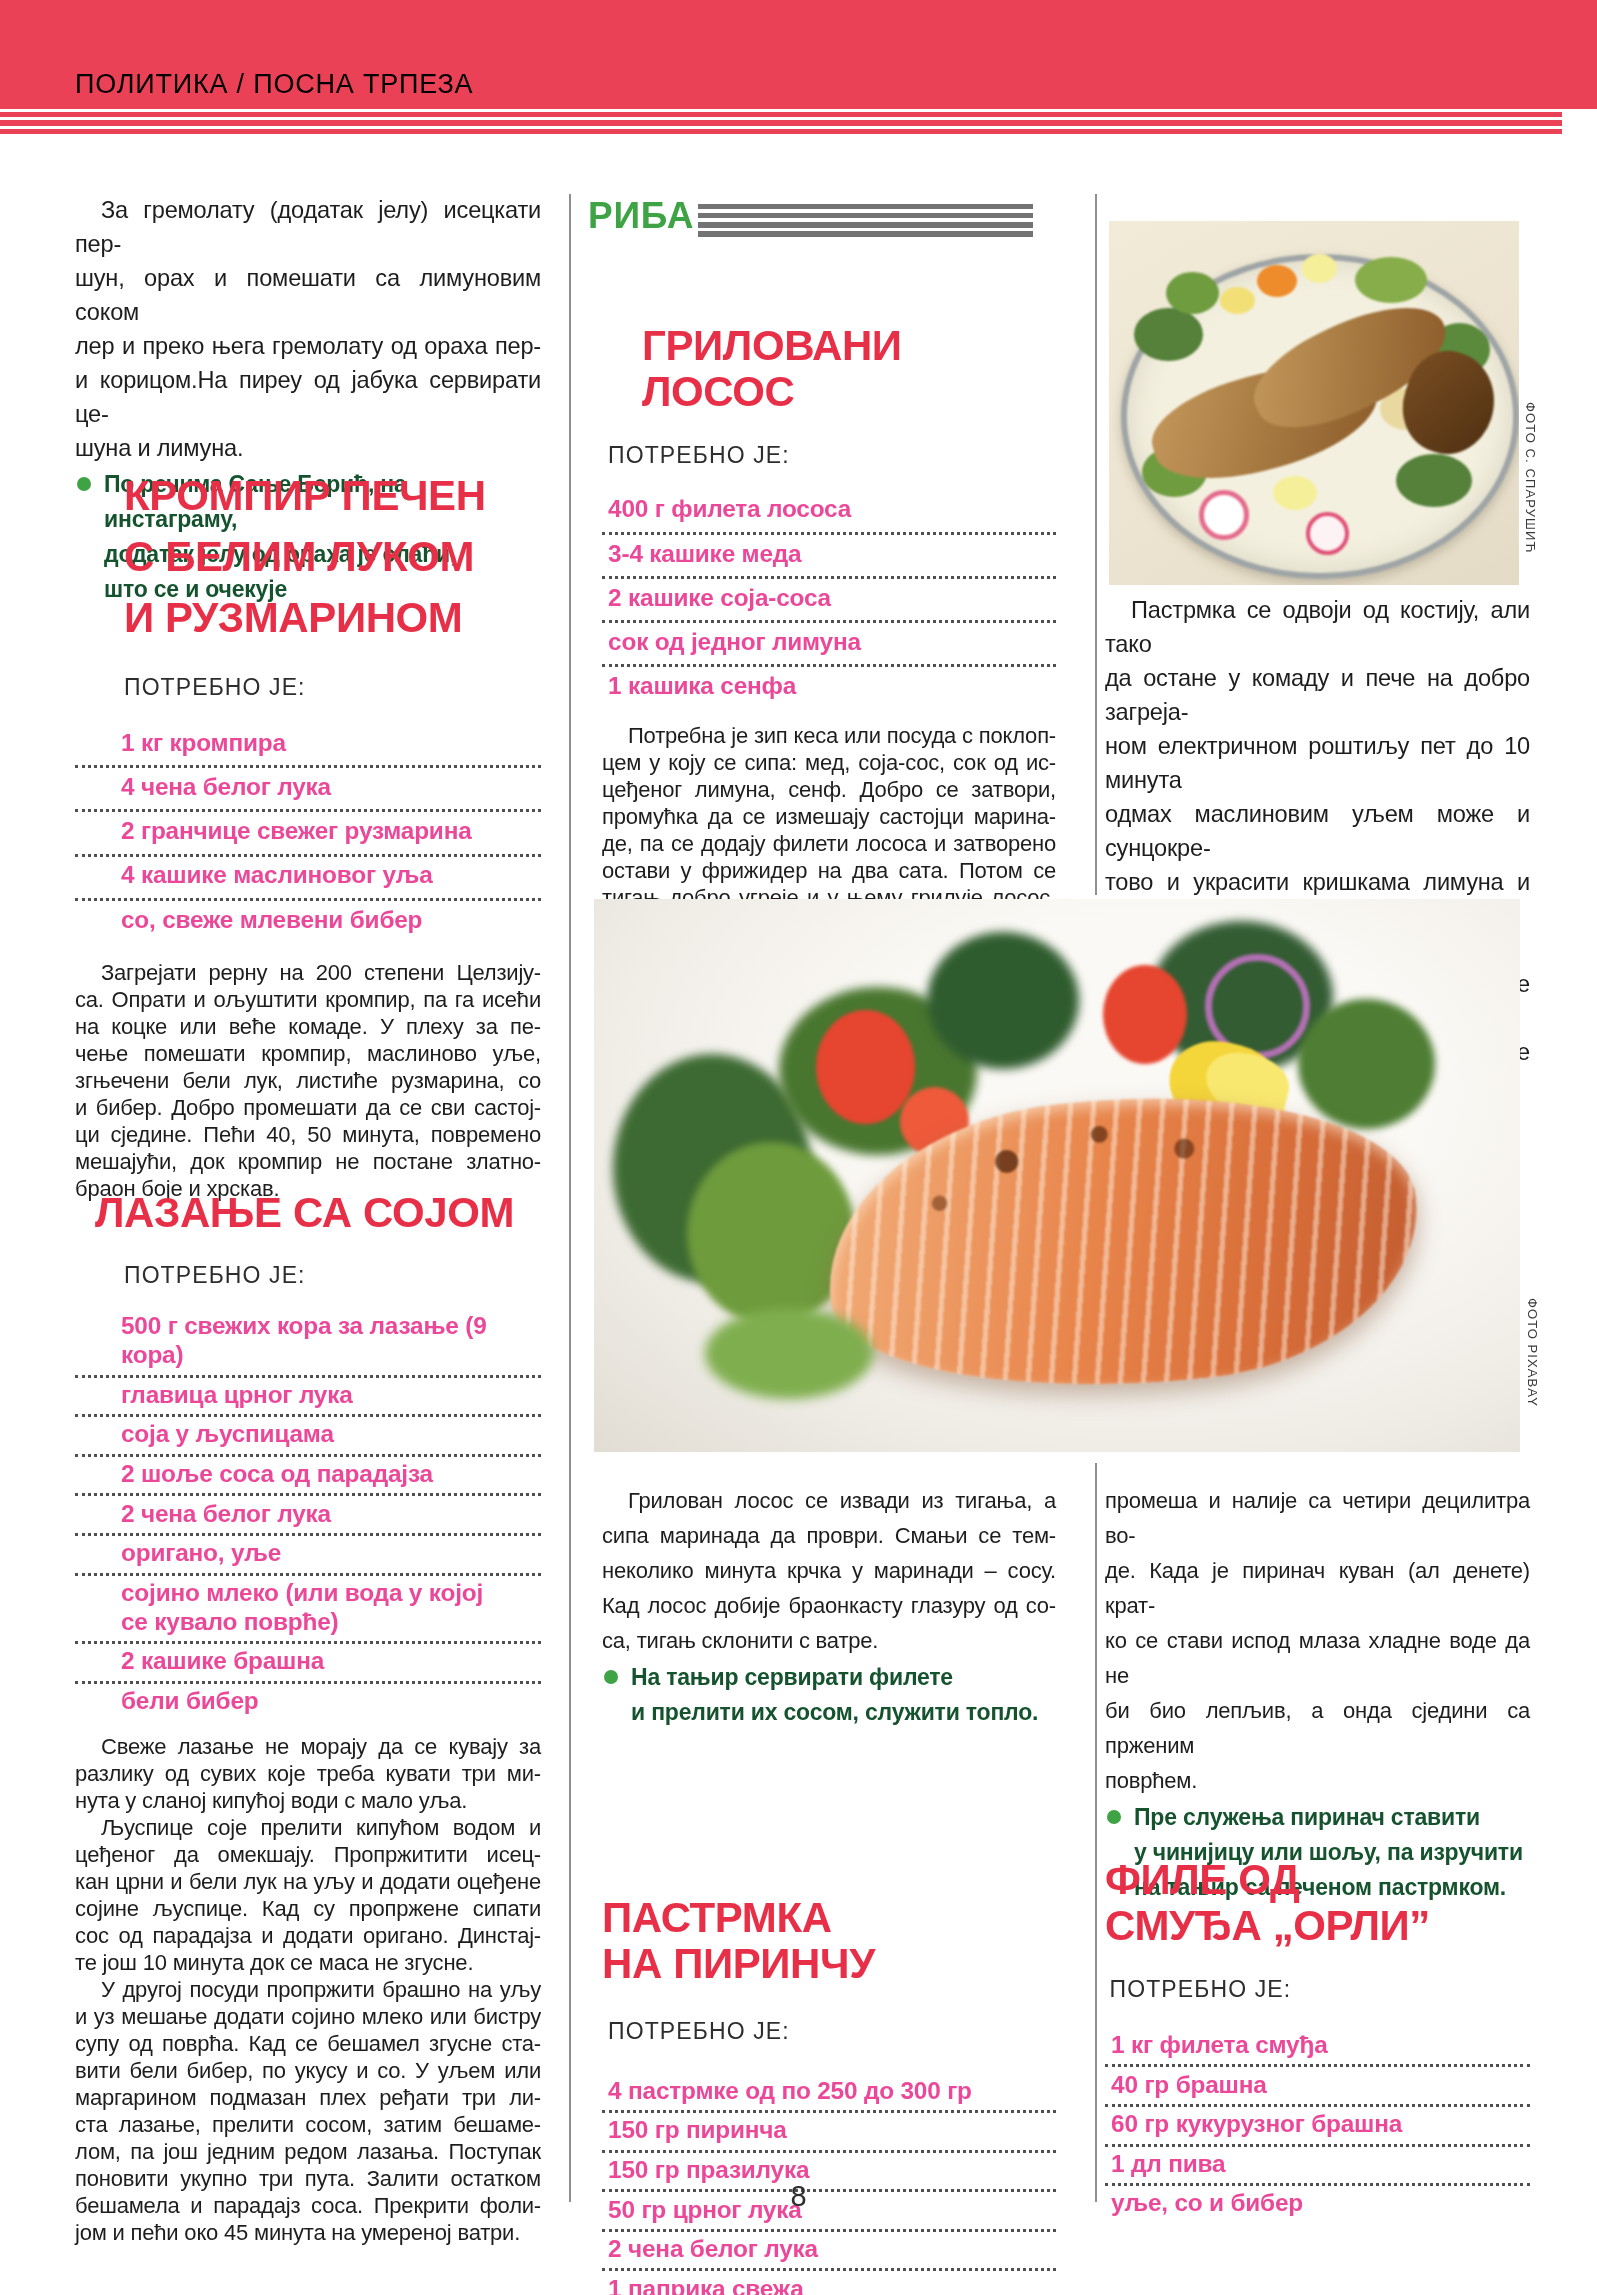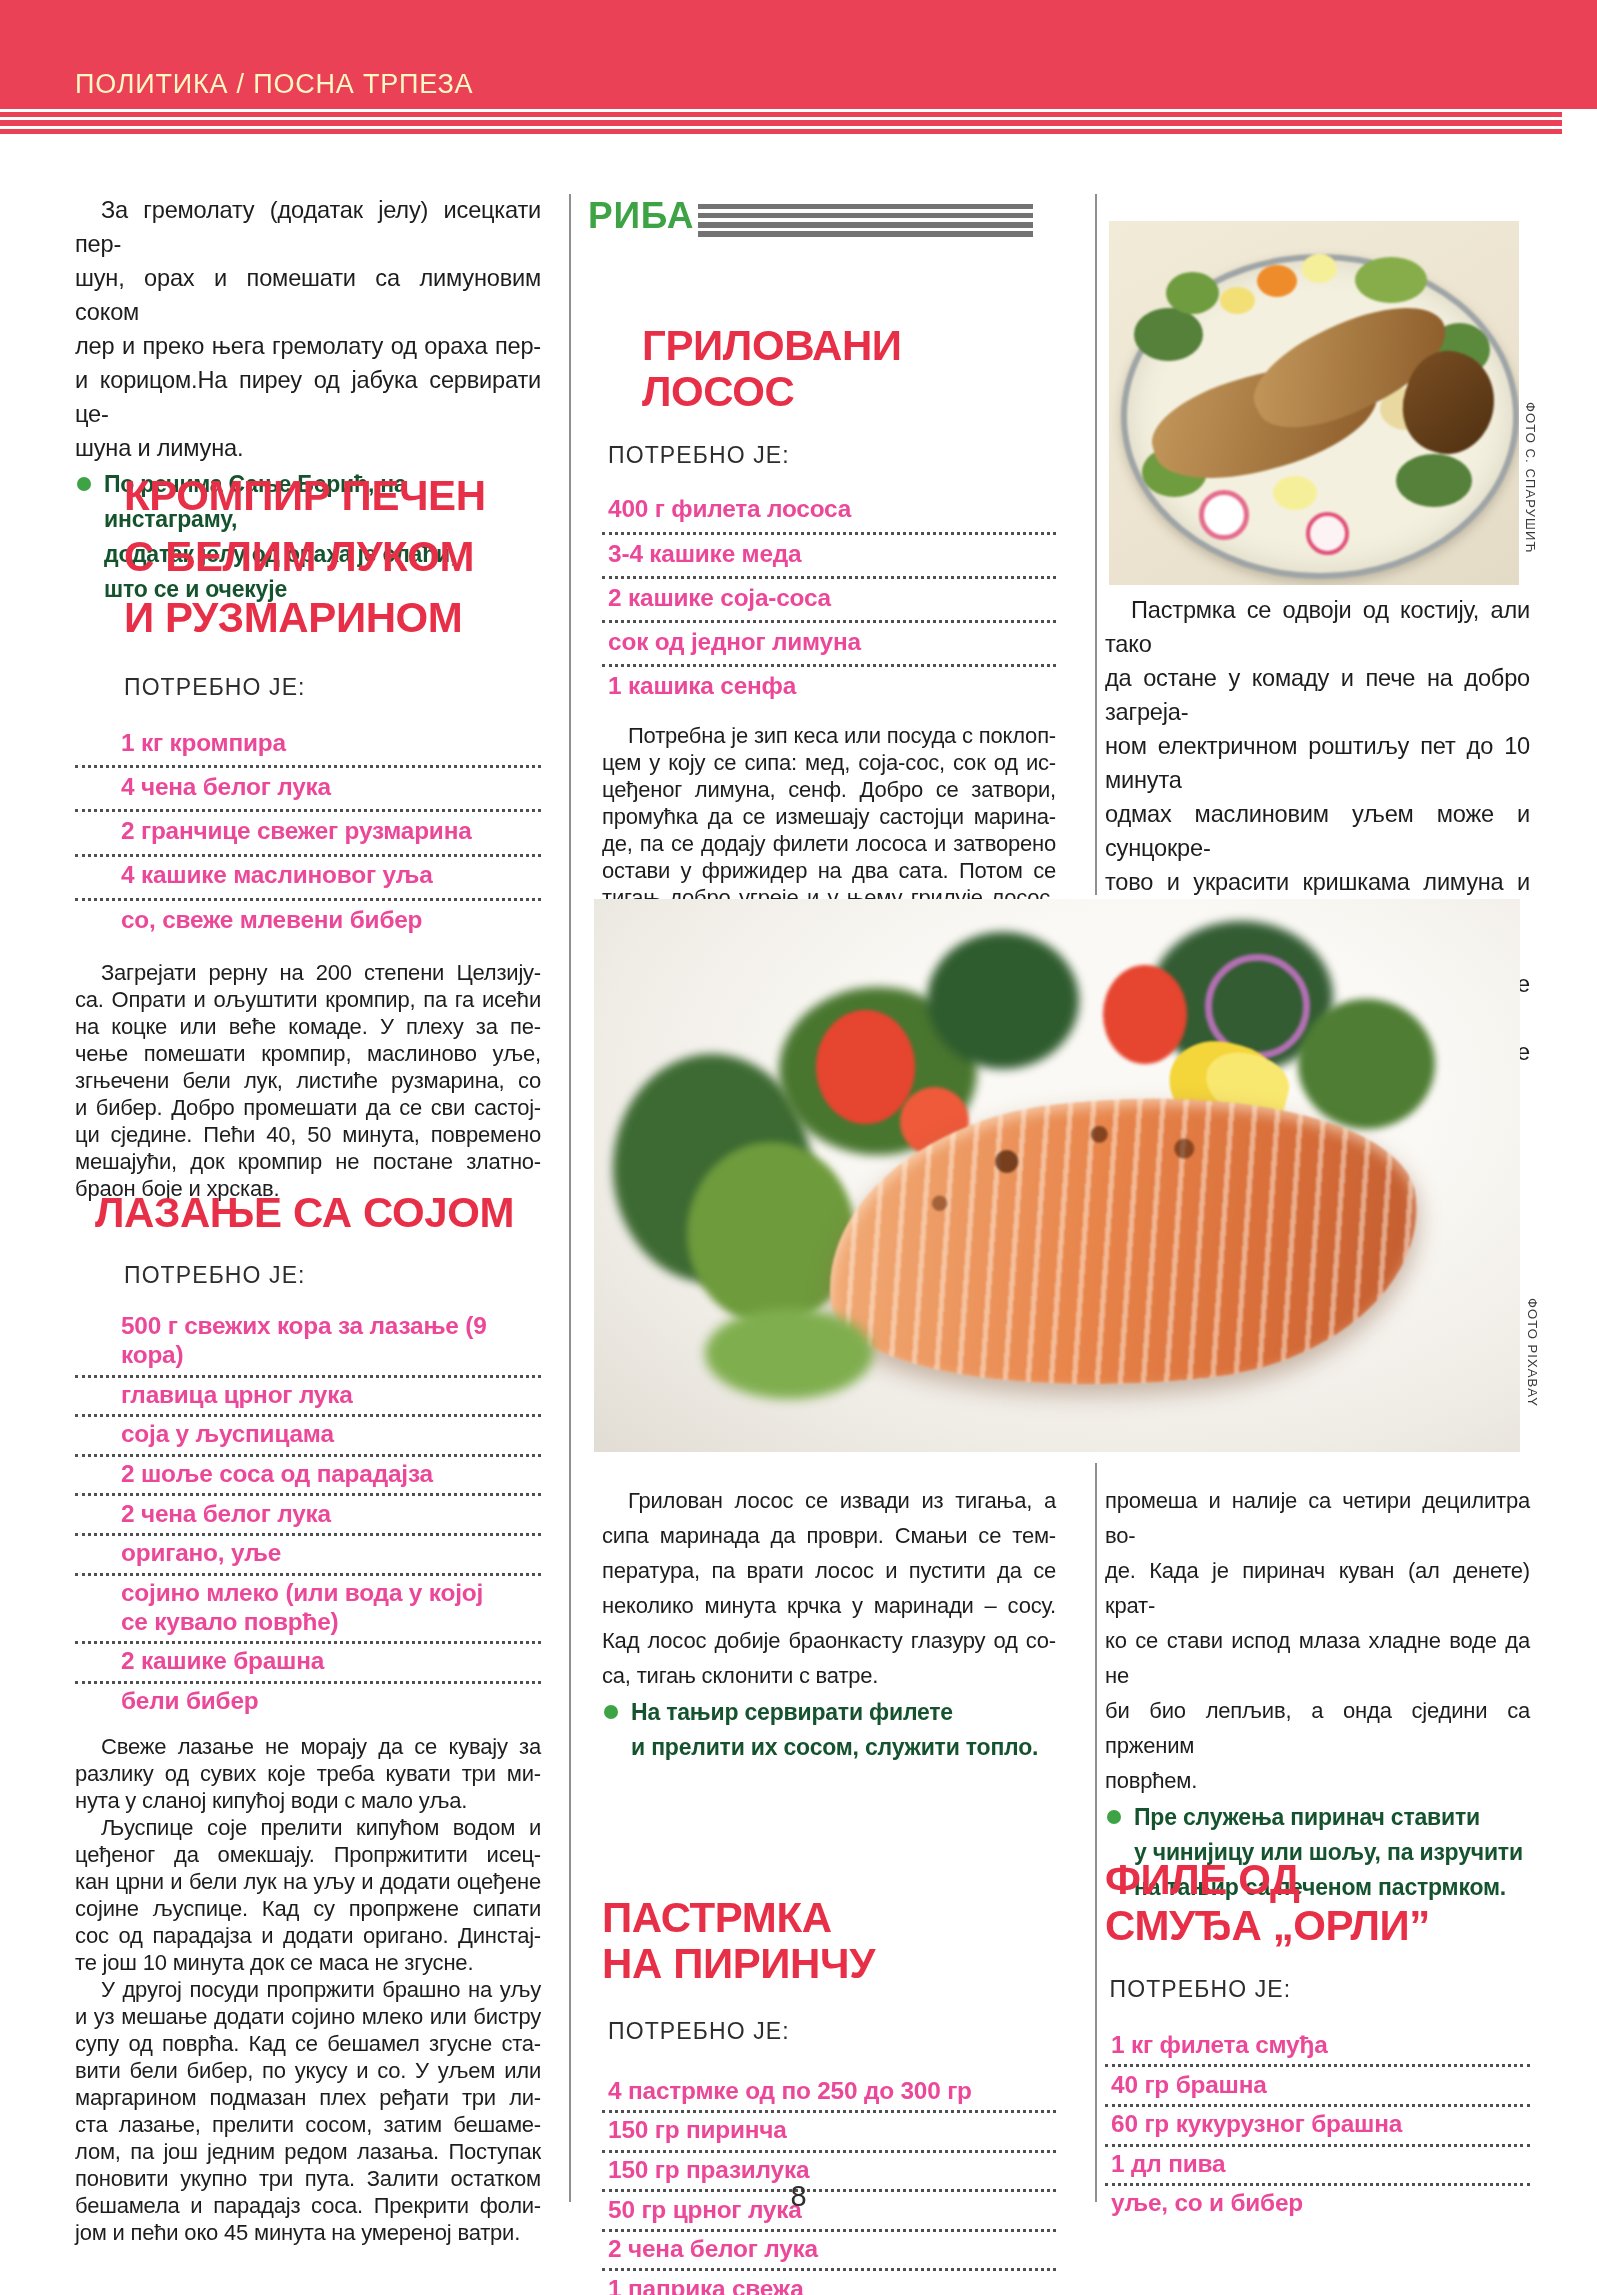--- a/index.html
+++ b/index.html
@@ -1,21 +1,21 @@
 <!DOCTYPE html>
 <html style="font-size:12.2px"><head>
 <meta charset="utf-8">
 <style>
   html,body{margin:0;padding:0;background:#fff;}
   .page{position:relative;width:1597px;height:2295px;background:#fff;overflow:hidden;
         font-family:"Liberation Sans",sans-serif;color:#1d1d1d;}
 
   
   .banner{position:absolute;left:0;top:0;width:1597px;height:109px;background:#EA4157;}
-  .banner-title{position:absolute;left:75px;bottom:9.1px;font-size:27px;color:#fef9c3;letter-spacing:0.8px;}
+  .banner-title{position:absolute;left:75px;bottom:9.1px;font-size:27px;color:#000000;letter-spacing:0.8px;}
   .stripes{position:absolute;left:0;top:109px;width:1562px;height:27px;
            background:repeating-linear-gradient(to bottom,#ffffff 0 3px,#EA4157 3px 8.4px);}
 
   
   .divider{position:absolute;width:2.3px;background:#8f8f8f;}
 
   
   .blk{position:absolute;}
   .c1{left:75px;width:466px;}
   .c2{left:602px;width:454px;}
@@ -372,23 +372,20 @@
 
   <section class="blk c2" style="top:1483px;">
     <div class="para lh46">
         <div class="is-first">
           <div class="sub">Грилован лосос се извади из тигања, а</div>
         </div>
         <div>
           <div class="sub">сипа маринада да проври. Смањи се тем-</div>
         </div>
         <div>
-          <div class="sub">пература, па врати лосос и пустити да се</div>
-        </div>
-        <div>
           <div class="sub">неколико минута крчка у маринади – сосу.</div>
         </div>
         <div>
           <div class="sub">Кад лосос добије браонкасту глазуру од со-</div>
         </div>
         <div class="is-last">
           <div class="sub">са, тигањ склонити с ватре.</div>
         </div>
       </div>
     <div class="bullet-note lh46n">

